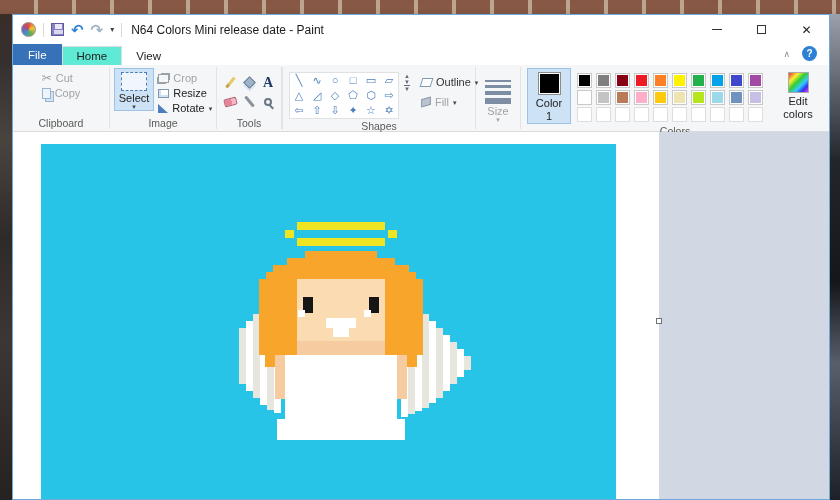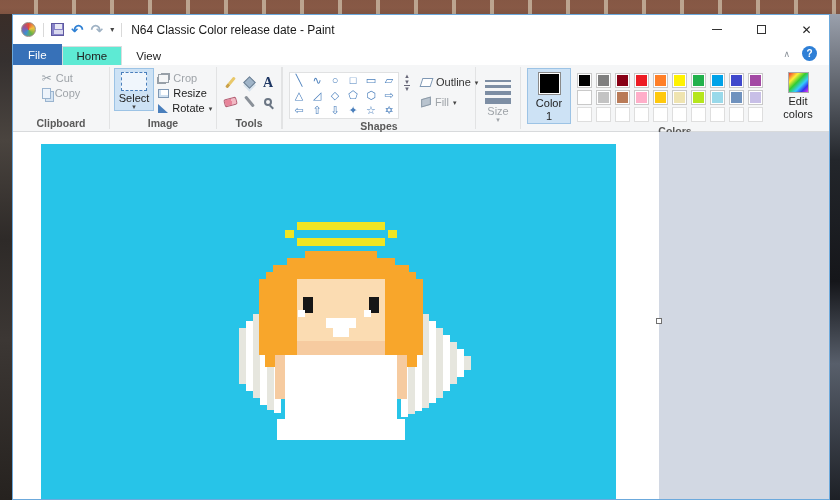--- a/index.html
+++ b/index.html
@@ -46,21 +46,21 @@
   .tab-sel { background:#5eead4; border:1px solid #dadcde; border-bottom:none; }
   .ribbon-mini { position:absolute; right:12px; top:2px; display:flex; gap:12px; align-items:center; }
   .collapse-ico { color:#8a9199; font-size:9px; }
   .help-ico { width:15px; height:15px; border-radius:50%; background:#2e7fd6; color:#fff;
     font-size:10px; font-weight:bold; display:flex; align-items:center; justify-content:center; }
 
   
   .ribbon { height:67px; background:#f5f6f7; border-bottom:1px solid #d8dadc; display:flex; flex:0 0 auto; }
   .group { display:flex; flex-direction:column; position:relative; padding-top:3px; }
   .group-body { flex:1; display:flex; align-items:flex-start; justify-content:center; gap:4px; }
-  .group-label { text-align:center; font-size:10.5px; color:#5a5a5a; padding:1px 0 2px;font-weight:bold; }
+  .group-label { text-align:center; font-size:10.5px; color:#5a5a5a; padding:1px 0 2px; }
   .gsep { width:1px; background:#e2e3e4; margin:2px 0; }
   .bigbtn { display:flex; flex-direction:column; align-items:center; padding:3px 4px 1px; border:1px solid transparent; }
   .bigbtn .lbl { font-size:11px; color:#222; margin-top:1px; }
   .dd { font-size:7px; color:#444; line-height:5px; }
   .bigbtn.active { background:#cde2f5; border:1px solid #9cc3e5; }
   .smallcol { display:flex; flex-direction:column; justify-content:flex-start; gap:3px; padding-top:4px; }
   .smallitem { display:flex; align-items:center; gap:4px; font-size:11px; color:#222; }
   .smallitem.dis { color:#9fa4a9; }
 
   
@@ -118,21 +118,21 @@
   <div class="titlebar">
     <div class="qat">
       <span class="app-ico"></span>
       <span class="sep"></span>
       <span class="floppy"></span>
       <span class="undo">↶</span>
       <span class="redo">↷</span>
       <span class="qat-dd">▾</span>
       <span class="sep"></span>
     </div>
-    <span class="title-text">N64 Classic Color release date - Paint</span>
+    <span class="title-text">N64 Colors Mini release date - Paint</span>
     <div class="win-btns">
       <div class="wbtn">
           <span class="min-ico"></span>
         </div>
       <div class="wbtn">
           <span class="max-ico"></span>
         </div>
       <div class="wbtn">
           <span>✕</span>
         </div>

